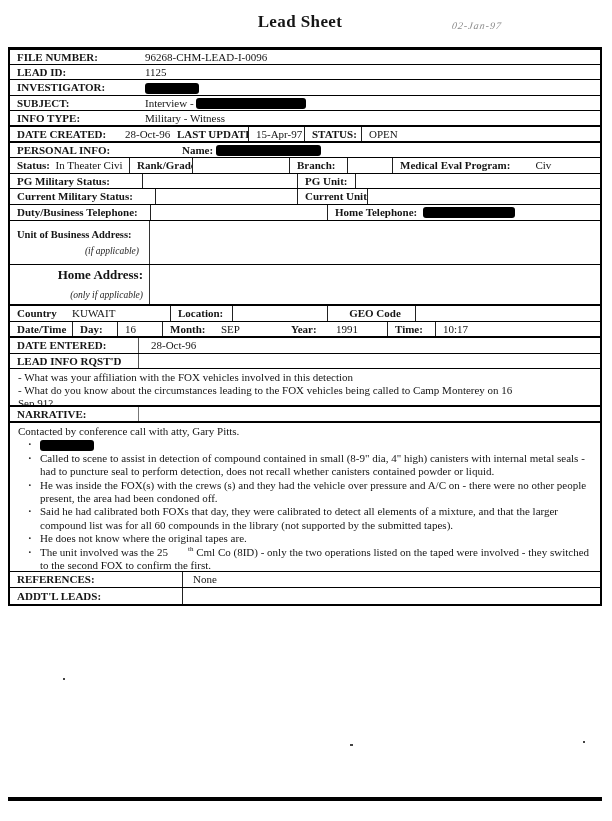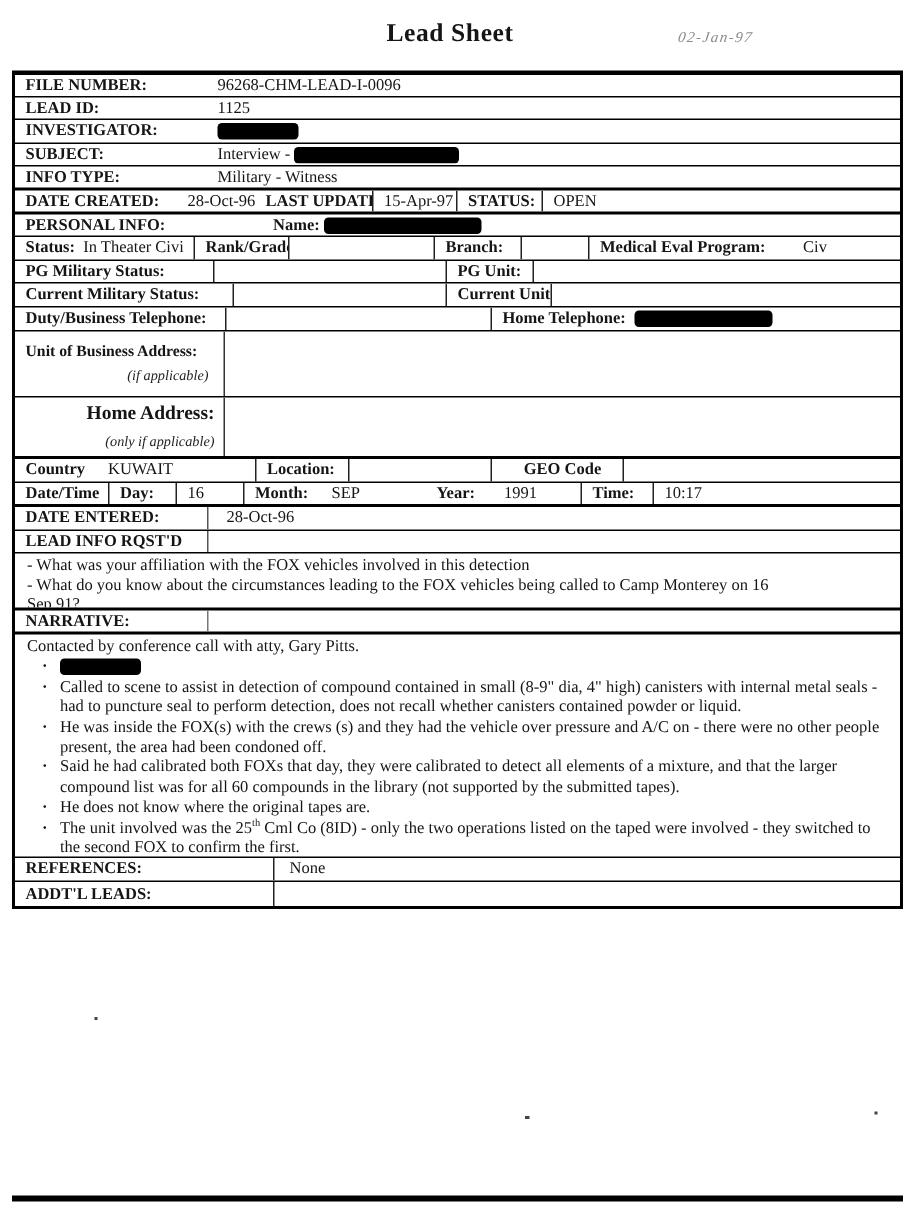--- a/index.html
+++ b/index.html
@@ -19,21 +19,21 @@
   .c{flex:none;padding-left:7px;white-space:nowrap;overflow:hidden;}
   .grow{flex:1 1 auto;}
   .bl{border-left:1px solid #222;align-self:stretch;display:flex;align-items:center;}
   .redact{display:inline-block;background:#000;height:11px;border-radius:3px;
           vertical-align:middle;}
   .note{font-style:italic;font-size:9.5px;color:#222;}
   .stack{display:flex;flex-direction:column;justify-content:center;align-self:stretch;}
   .textblock{font-size:11px;padding:2px 6px 2px 8px;line-height:13px;}
   .nbullet{position:relative;padding-left:22px;}
   .nbullet::before{content:"\00B7";position:absolute;left:10px;font-weight:bold;}
-  sup{font-size:7px;vertical-align:super;line-height:0;}
+  sup{font-size:7px;vertical-align:super;line-height:0;margin-left:20px;}
   .botbar{position:absolute;left:8px;top:797px;width:594px;height:4px;background:#000;}
   .dot{position:absolute;width:2px;height:2px;background:#444;}
 </style>
 </head>
 <body>
 
 <div class="page">
 
   <div class="title">Lead Sheet</div>
   <div class="datestamp">02-Jan-97</div>

